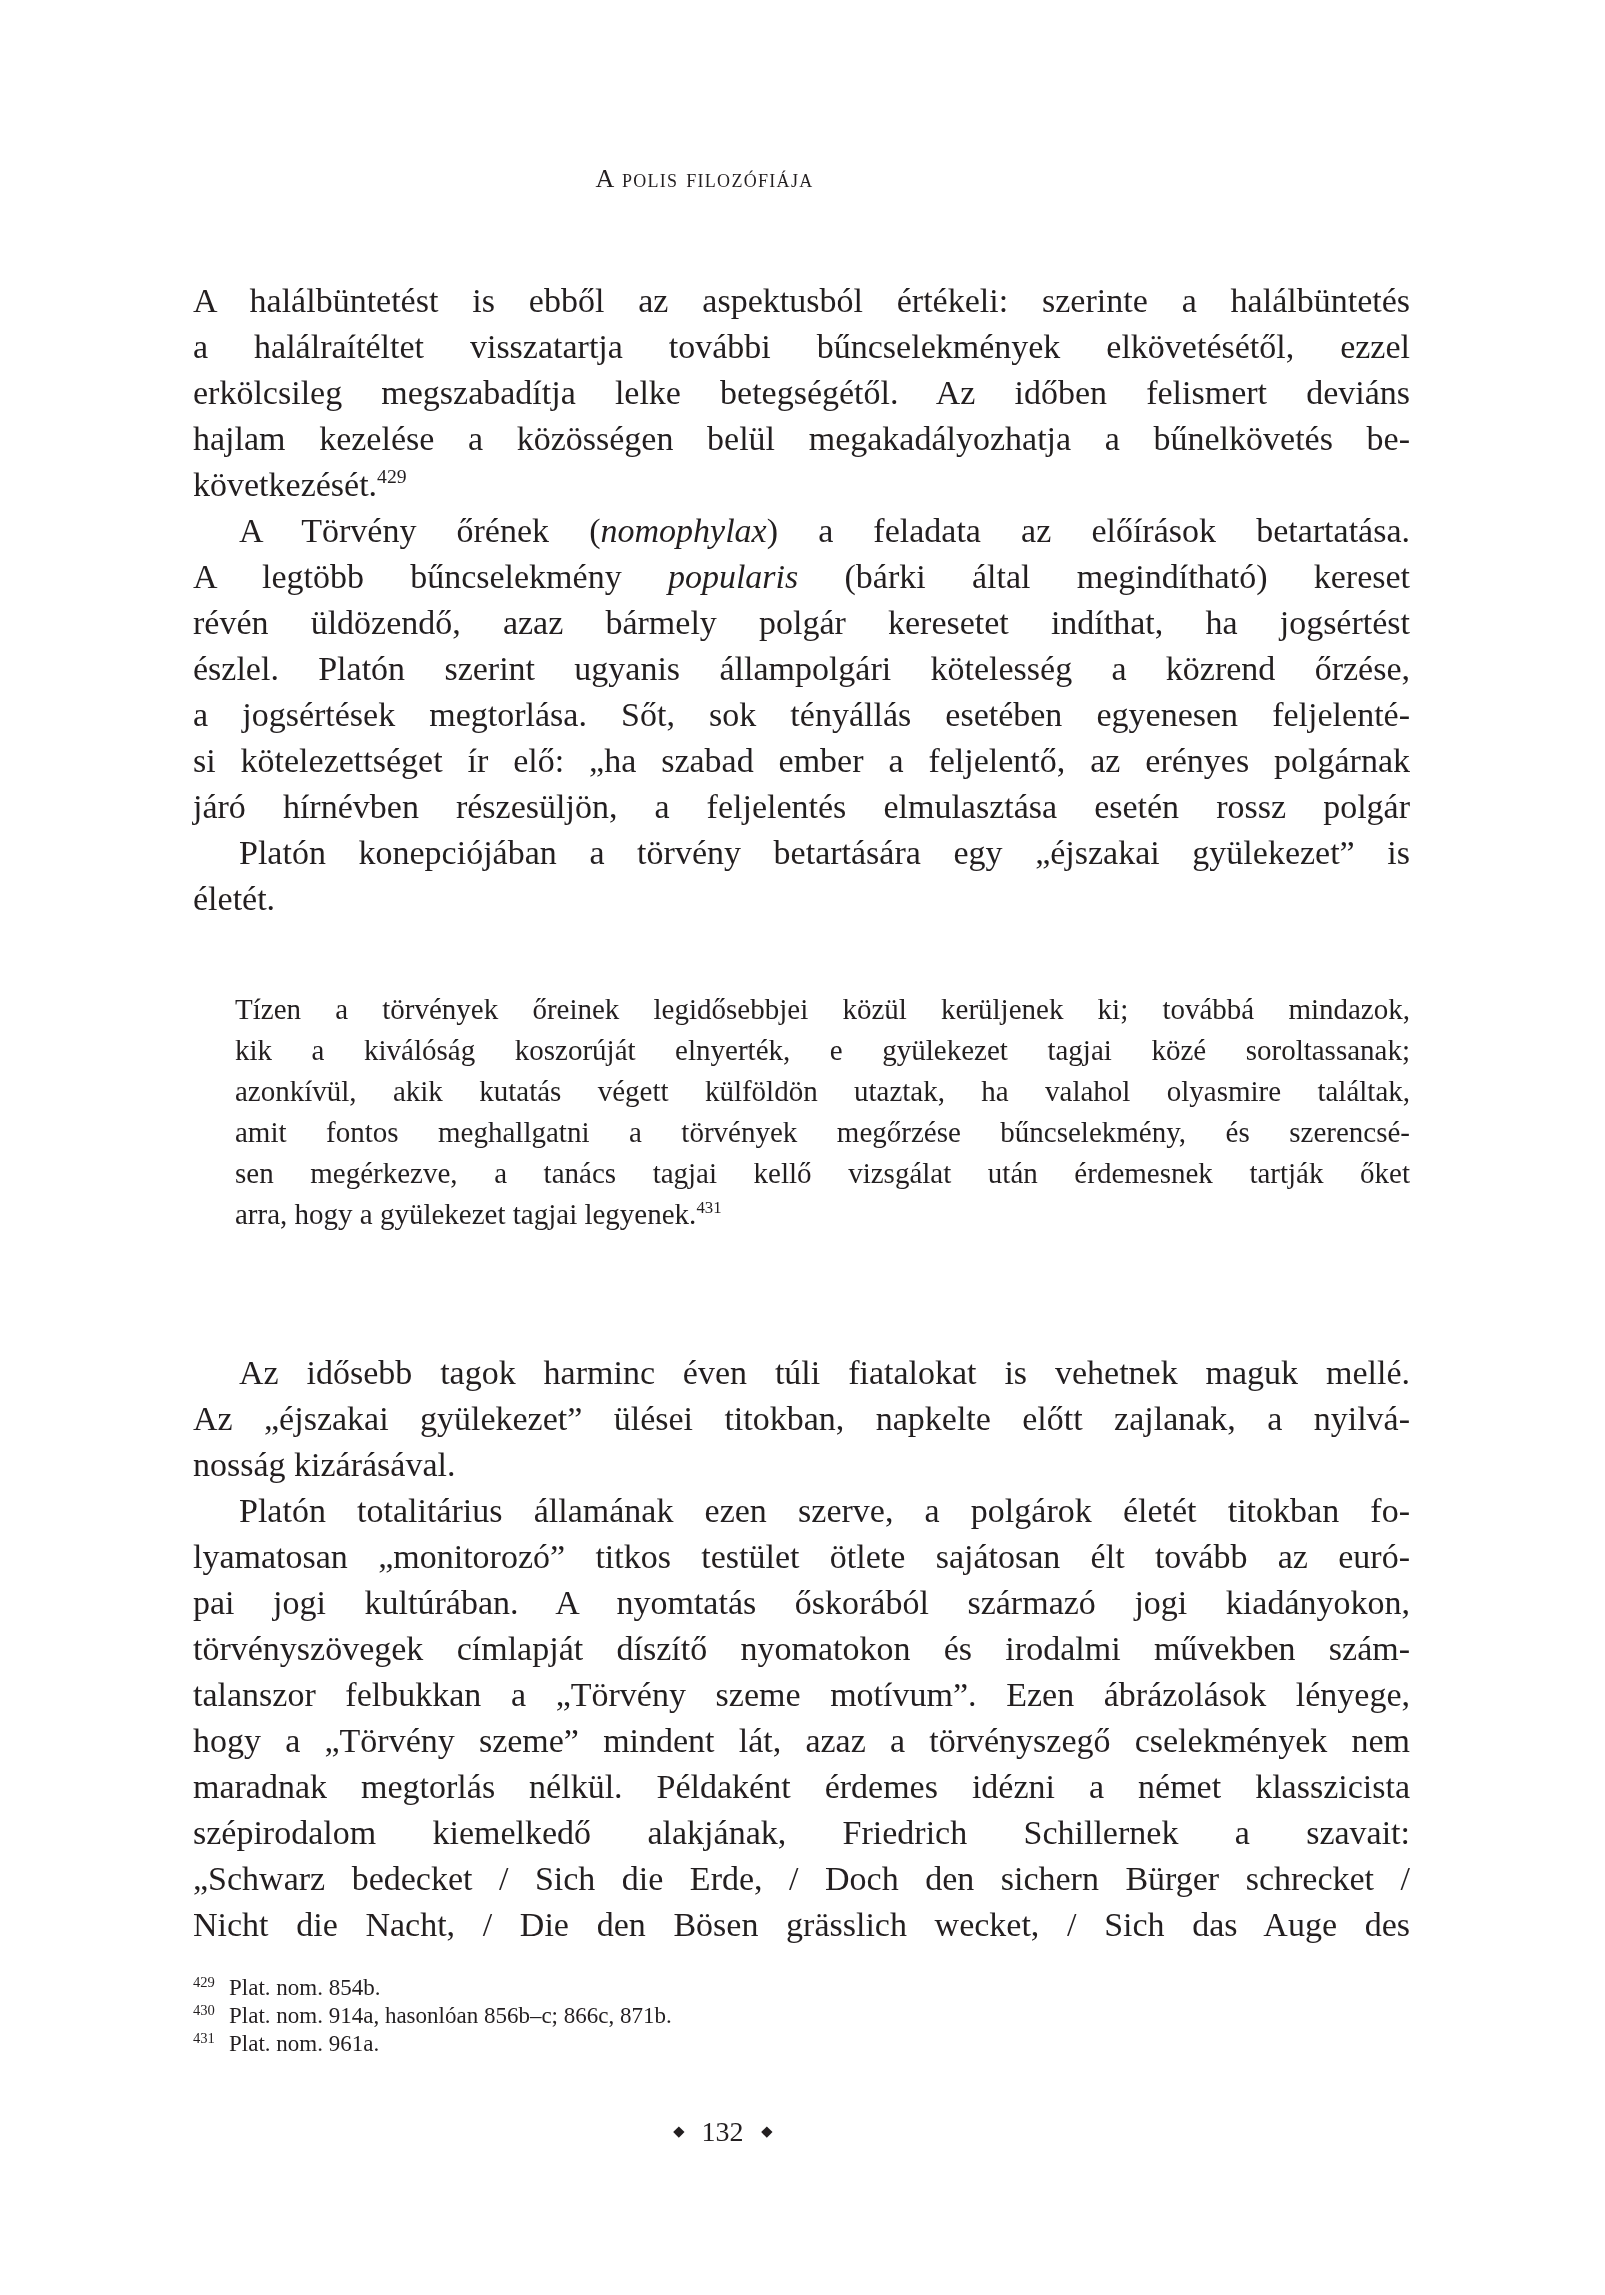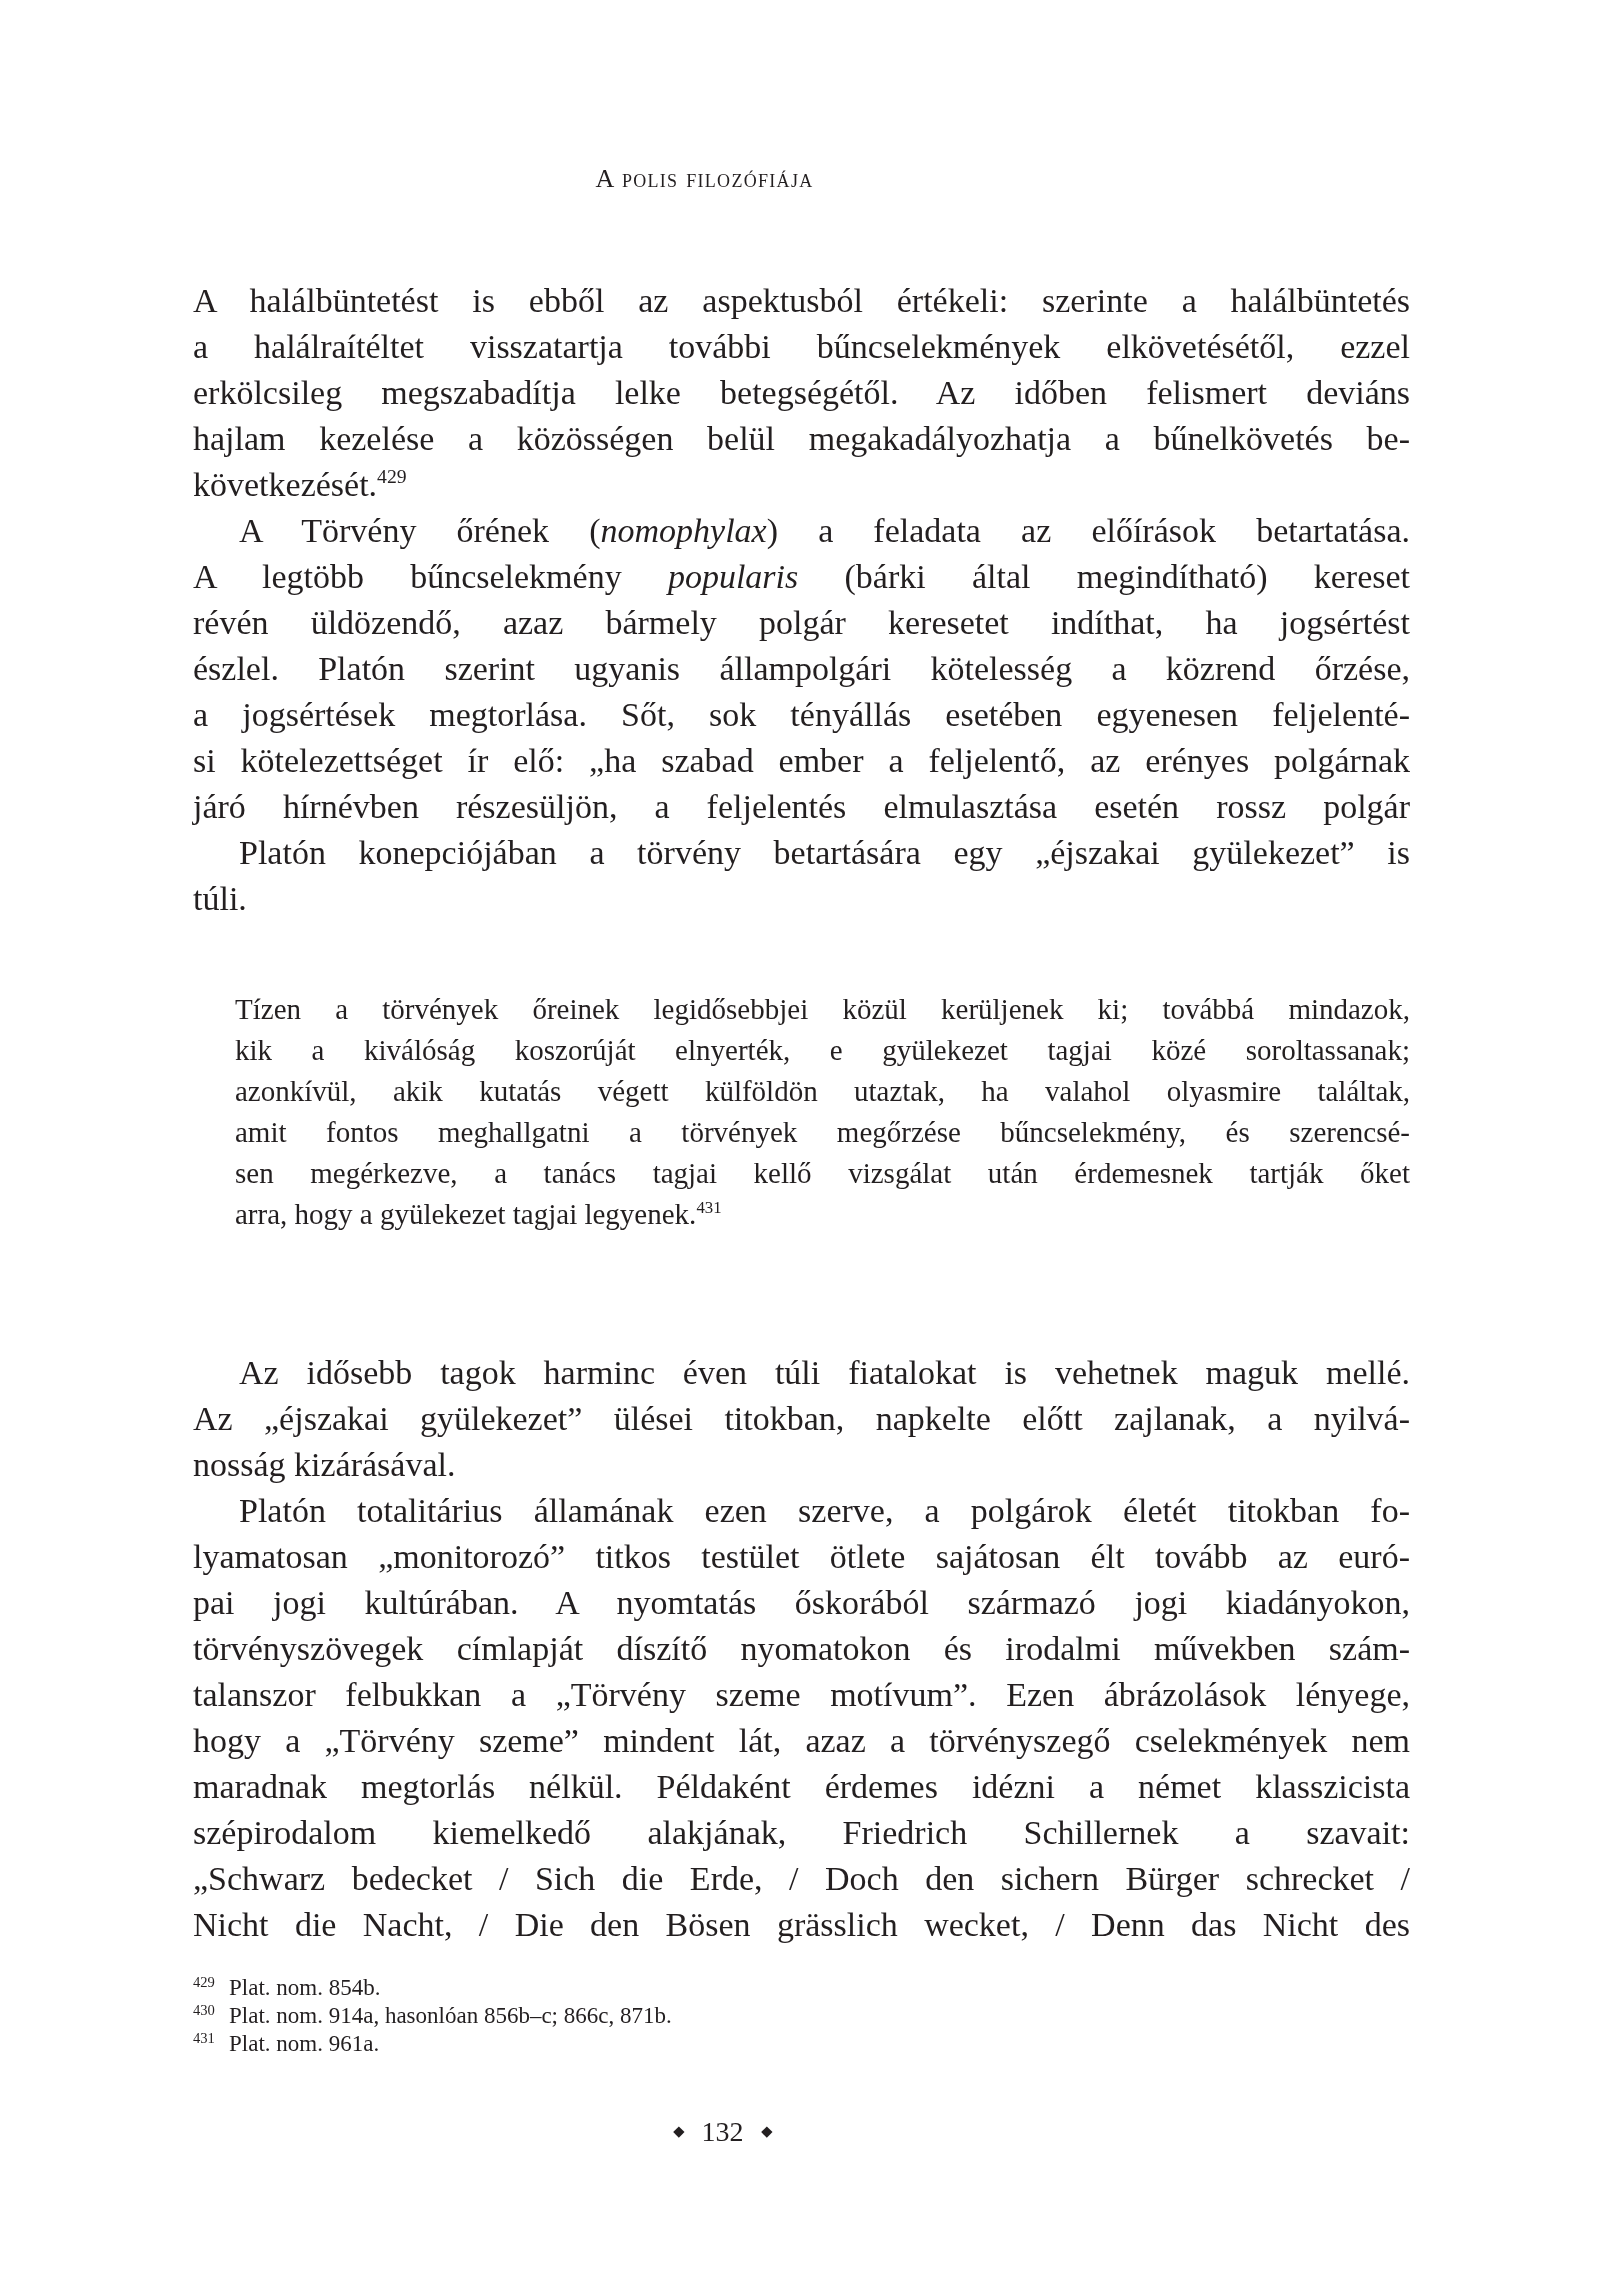--- a/index.html
+++ b/index.html
@@ -132,21 +132,21 @@
       <div class="line indent"><span class="seg">A Törvény őrének (</span><span class="seg italic">nomophylax</span><span class="seg">) a feladata az előírások betartatása.</span></div>
       <div class="line"><span class="seg">A legtöbb bűncselekmény </span><span class="seg italic">popularis</span><span class="seg"> (bárki által megindítható) kereset</span></div>
       <div class="line"><span class="seg">révén üldözendő, azaz bármely polgár keresetet indíthat, ha jogsértést</span></div>
       <div class="line"><span class="seg">észlel. Platón szerint ugyanis állampolgári kötelesség a közrend őrzése,</span></div>
       <div class="line"><span class="seg">a jogsértések megtorlása. Sőt, sok tényállás esetében egyenesen feljelenté-</span></div>
       <div class="line"><span class="seg">si kötelezettséget ír elő: „ha szabad ember a feljelentő, az erényes polgárnak</span></div>
       <div class="line"><span class="seg">járó hírnévben részesüljön, a feljelentés elmulasztása esetén rossz polgár</span></div>
     </div>
     <div>
       <div class="line indent"><span class="seg">Platón konepciójában a törvény betartására egy „éjszakai gyülekezet” is</span></div>
-      <div class="line last"><span class="seg">túli.</span></div>
+      <div class="line last"><span class="seg">életét.</span></div>
     </div>
   </div>
 
 <div class="quote-block" id="quote-body">
     <div class="qline"><span class="seg">Tízen a törvények őreinek legidősebbjei közül kerüljenek ki; továbbá mindazok,</span></div>
     <div class="qline"><span class="seg">kik a kiválóság koszorúját elnyerték, e gyülekezet tagjai közé soroltassanak;</span></div>
     <div class="qline"><span class="seg">azonkívül, akik kutatás végett külföldön utaztak, ha valahol olyasmire találtak,</span></div>
     <div class="qline"><span class="seg">amit fontos meghallgatni a törvények megőrzése bűncselekmény, és szerencsé-</span></div>
     <div class="qline"><span class="seg">sen megérkezve, a tanács tagjai kellő vizsgálat után érdemesnek tartják őket</span></div>
     <div class="qline last"><span class="seg">arra, hogy a gyülekezet tagjai legyenek.</span><sup class="seg">431</sup></div>
@@ -161,21 +161,21 @@
     <div>
       <div class="line indent"><span class="seg">Platón totalitárius államának ezen szerve, a polgárok életét titokban fo-</span></div>
       <div class="line"><span class="seg">lyamatosan „monitorozó” titkos testület ötlete sajátosan élt tovább az euró-</span></div>
       <div class="line"><span class="seg">pai jogi kultúrában. A nyomtatás őskorából származó jogi kiadányokon,</span></div>
       <div class="line"><span class="seg">törvényszövegek címlapját díszítő nyomatokon és irodalmi művekben szám-</span></div>
       <div class="line"><span class="seg">talanszor felbukkan a „Törvény szeme motívum”. Ezen ábrázolások lényege,</span></div>
       <div class="line"><span class="seg">hogy a „Törvény szeme” mindent lát, azaz a törvényszegő cselekmények nem</span></div>
       <div class="line"><span class="seg">maradnak megtorlás nélkül. Példaként érdemes idézni a német klasszicista</span></div>
       <div class="line"><span class="seg">szépirodalom kiemelkedő alakjának, Friedrich Schillernek a szavait:</span></div>
       <div class="line"><span class="seg">„Schwarz bedecket / Sich die Erde, / Doch den sichern Bürger schrecket /</span></div>
-      <div class="line"><span class="seg">Nicht die Nacht, / Die den Bösen grässlich wecket, / Denn das Nicht des</span></div>
+      <div class="line"><span class="seg">Nicht die Nacht, / Die den Bösen grässlich wecket, / Sich das Auge des</span></div>
     </div>
   </div>
 
 <div class="footnotes" id="footnotes">
     <div class="fn">
       <span class="fn-num">429</span>
       <span class="fn-text">Plat. nom. 854b.</span>
     </div>
     <div class="fn">
       <span class="fn-num">430</span>

